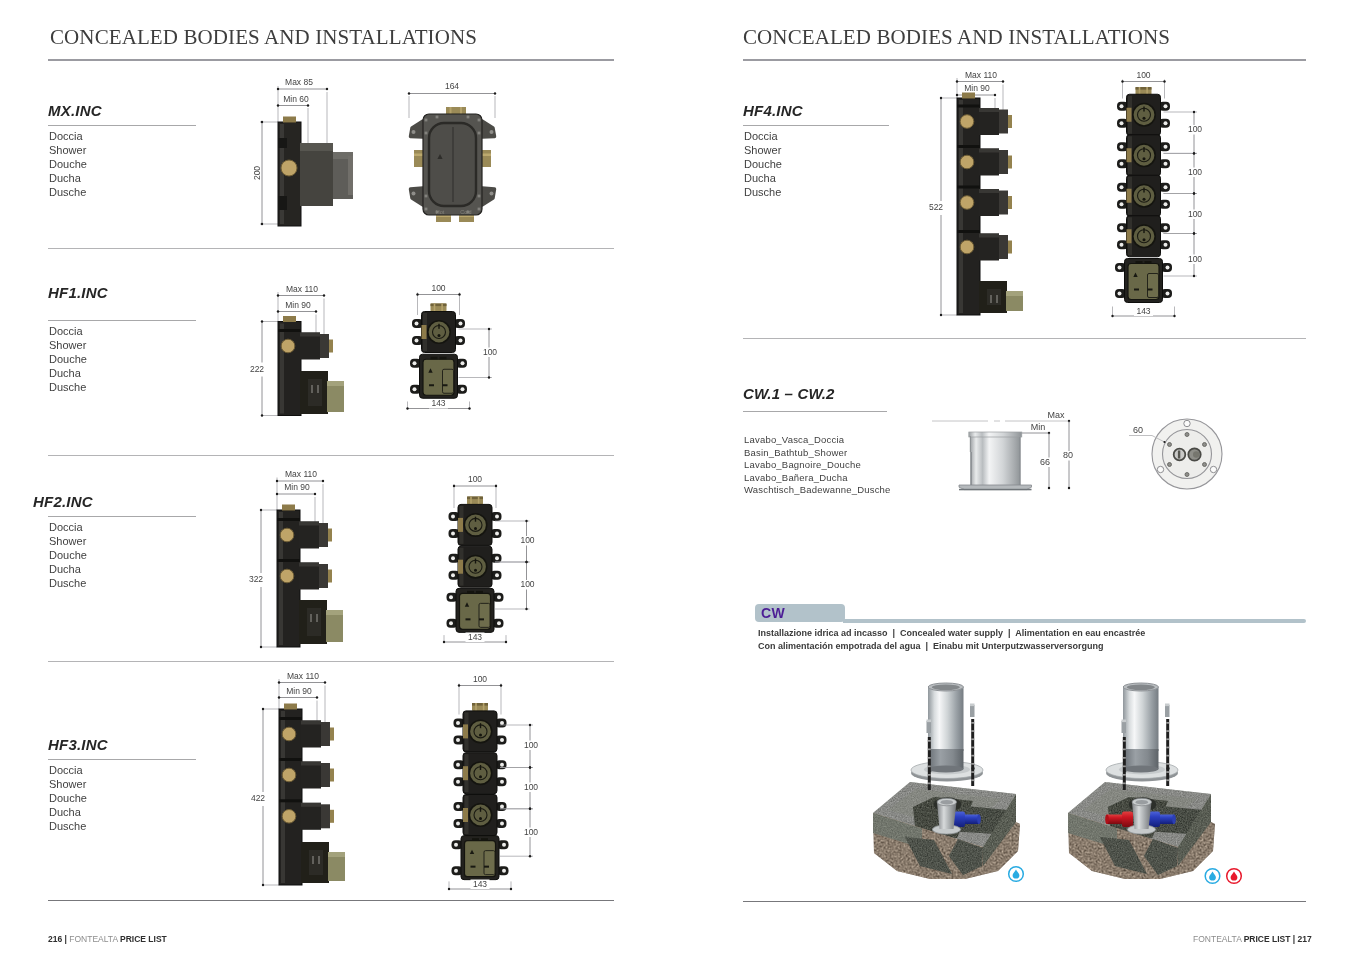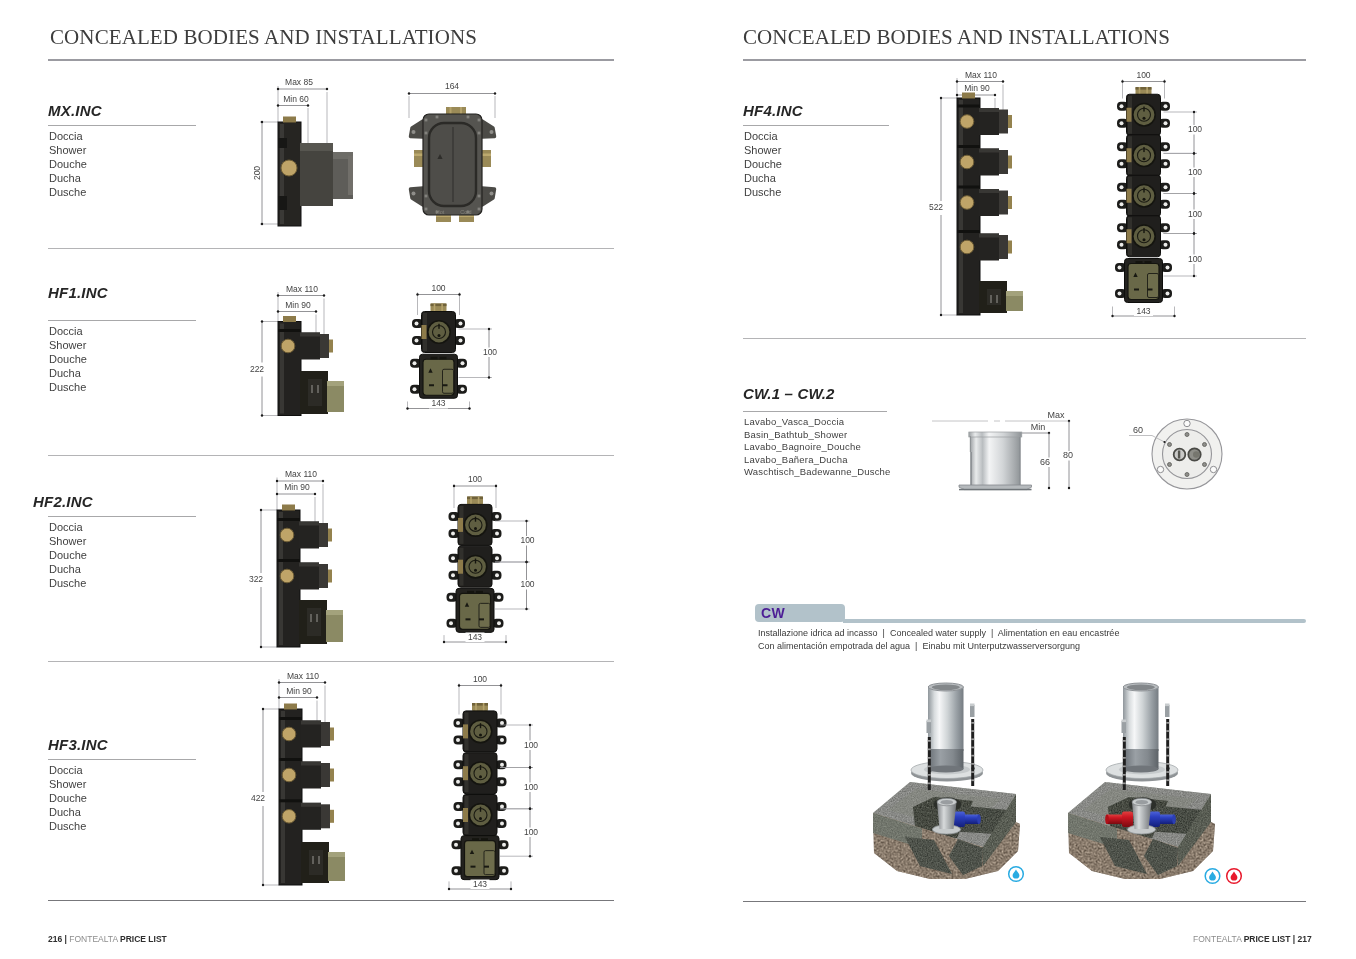--- a/index.html
+++ b/index.html
@@ -7,21 +7,21 @@
 .abs{position:absolute;}
 .title{font-size:21px;color:#3d3d3d;letter-spacing:0.1px;white-space:nowrap;font-family:Liberation Serif, serif;}
 .h2{font-size:15px;font-weight:bold;color:#262626;letter-spacing:0.2px;white-space:nowrap;font-style:italic;}
 .list{font-size:11px;color:#3f3f3f;line-height:14px;white-space:nowrap;}
 .small{font-size:9.5px;color:#3f3f3f;line-height:12.6px;letter-spacing:0.2px;white-space:nowrap;}
 .rule{background:#9b9ba1;height:2px;}
 .div1{background:#b4b4b6;height:1px;}
 .hrthin{background:#a8a8aa;height:1px;}
 .foot{font-size:8.5px;color:#8c8c8c;white-space:nowrap;}
 .foot b{color:#2e2e2e;margin-top:28px;}
-.cwdesc{font-size:9px;color:#3a3a3a;line-height:13px;white-space:nowrap;}
+.cwdesc{font-size:9px;color:#3a3a3a;line-height:13px;white-space:nowrap;font-weight:bold;}
 </style>
 </head>
 <body>
 <div class="abs title" style="left:50px;top:25px;">CONCEALED BODIES AND INSTALLATIONS</div>
 <div class="abs rule" style="left:48px;top:59px;width:566px;"></div>
 <div class="abs div1" style="left:48px;top:248px;width:566px;"></div>
 <div class="abs div1" style="left:48px;top:455px;width:566px;"></div>
 <div class="abs div1" style="left:48px;top:661px;width:566px;"></div>
 <div class="abs" style="left:48px;top:900px;width:566px;height:1px;background:#77777b;"></div>
 
@@ -47,21 +47,21 @@
 <div class="abs rule" style="left:743px;top:59px;width:563px;"></div>
 <div class="abs div1" style="left:743px;top:338px;width:563px;"></div>
 <div class="abs" style="left:743px;top:901px;width:563px;height:1px;background:#77777b;"></div>
 
 <div class="abs h2" style="left:743px;top:102px;text-align:center;">HF4.INC</div>
 <div class="abs hrthin" style="left:743px;top:125px;width:146px;"></div>
 <div class="abs list" style="left:744px;top:129px;">Doccia<br>Shower<br>Douche<br>Ducha<br>Dusche</div>
 
 <div class="abs h2" style="left:743px;top:385px;">CW.1 – CW.2</div>
 <div class="abs hrthin" style="left:743px;top:411px;width:144px;"></div>
-<div class="abs small" style="left:744px;top:416px;">Lavabo_Vasca_Doccia<br>Basin_Bathtub_Shower<br>Lavabo_Bagnoire_Douche<br>Lavabo_Bañera_Ducha<br>Waschtisch_Badewanne_Dusche</div>
+<div class="abs small" style="left:744px;top:434px;">Lavabo_Vasca_Doccia<br>Basin_Bathtub_Shower<br>Lavabo_Bagnoire_Douche<br>Lavabo_Bañera_Ducha<br>Waschtisch_Badewanne_Dusche</div>
 
 <div class="abs" style="left:755px;top:604px;width:90px;height:18px;background:#b2c2ca;border-radius:4px;"></div>
 <div class="abs" style="left:843px;top:618.8px;width:463px;height:3.8px;background:#b2c2ca;border-radius:0 2px 2px 0;"></div>
 <div class="abs" style="left:761px;top:605px;font-size:14px;font-weight:bold;color:#4c1d95;letter-spacing:0.3px;">CW</div>
 <div class="abs cwdesc" style="left:758px;top:627px;">Installazione idrica ad incasso&nbsp; |&nbsp; Concealed water supply&nbsp; |&nbsp; Alimentation en eau encastrée<br>Con alimentación empotrada del agua&nbsp; |&nbsp; Einabu mit Unterputzwasserversorgung</div>
 
 <div class="abs foot" style="left:1193px;top:934px;text-align:center;">FONTEALTA <b>PRICE LIST</b> <b>|&nbsp;217</b></div>
 
 <svg class="abs" style="left:0;top:0;" width="1356" height="959" viewBox="0 0 1356 959" xmlns="http://www.w3.org/2000/svg">
 

